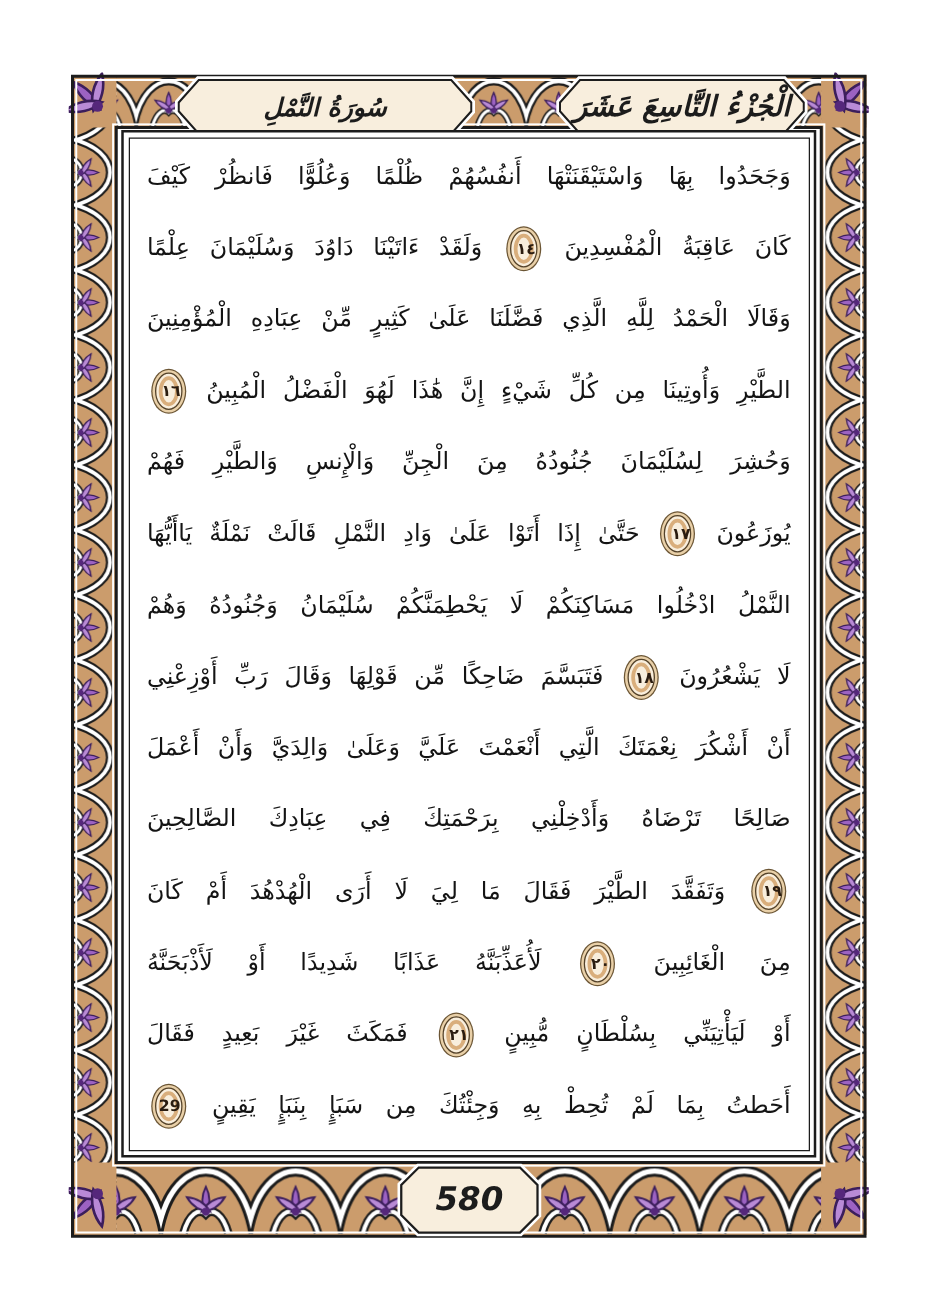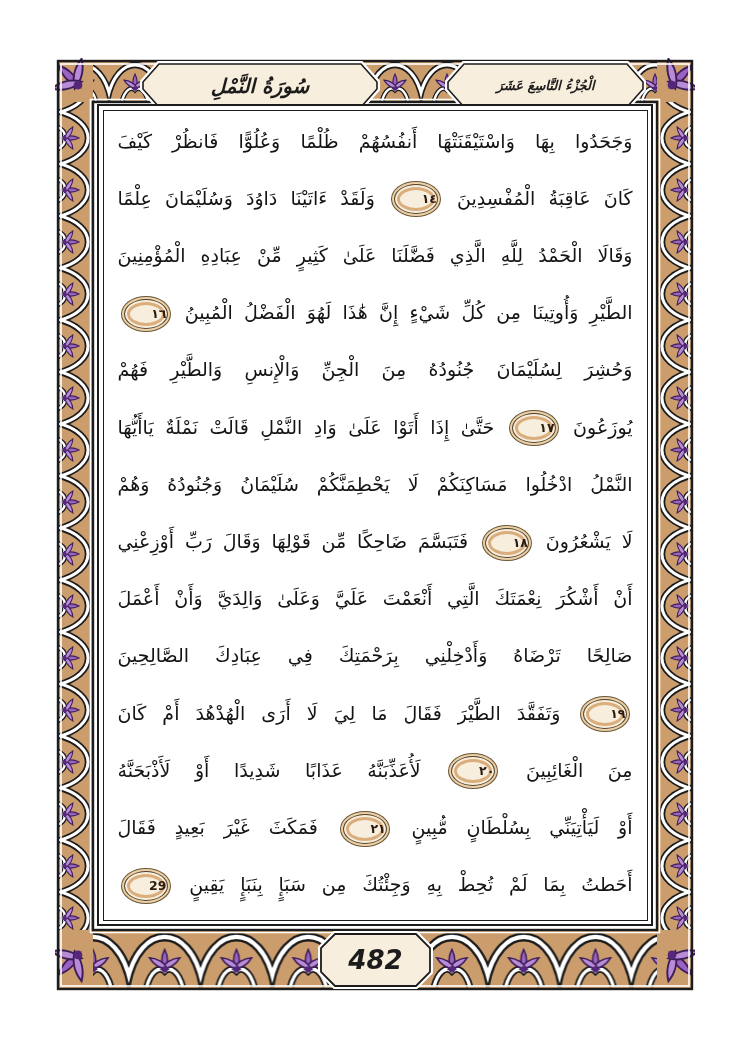--- a/index.html
+++ b/index.html
@@ -13,21 +13,21 @@
   
   .border-svg{position:absolute;left:55px;top:58px;}
   
   .cart-label{
     position:absolute;display:flex;align-items:center;justify-content:center;
     color:#1c1c1c;font-weight:bold;direction:rtl;
     font-family:"DejaVu Sans",sans-serif;
     font-style:italic;
   }
   .surah-label{left:143px;top:64px;width:234px;height:43px;font-size:20px;}
-  .juz-label{left:448px;top:64px;width:195px;height:43px;font-size:13px;}
+  .juz-label{left:448px;top:64px;width:195px;height:43px;font-size:23px;}
   .pagenum-label{left:321px;top:934px;width:109px;height:52px;font-size:26px;}
   
   .text-frame{
     position:absolute;left:97px;top:104px;width:556px;height:822px;
     box-sizing:border-box;border:2.5px solid #1c1c1c;background:#ffffff;
   }
   .text-frame-inner{
     position:absolute;left:3.5px;top:3.5px;right:3.5px;bottom:3.5px;
     border:1.3px solid #1c1c1c;
   }
@@ -38,21 +38,21 @@
   }
   .qline{
     flex:1;
     text-align:justify;text-align-last:justify;
     -moz-text-align-last:justify;
     font-size:19px;color:#141414;line-height:52px;
     white-space:normal;overflow:visible;
     word-spacing:1px;
   }
   .ayah-medallion{
-    display:inline-block;width:44px;height:30px;box-sizing:border-box;
+    display:inline-block;width:22px;height:30px;box-sizing:border-box;
     border-radius:50%;background:#f8eedd;
     border:1px solid #53422a;
     box-shadow:inset 0 0 0 2px #f8eedd, inset 0 0 0 5px #d9ae7c,
                0 0 0 2px #e9d0a8, 0 0 0 3px #6b5534;
     font-size:12.5px;line-height:27px;text-align:center;
     vertical-align:middle;font-weight:bold;color:#2a1c10;
     margin:0 6px;
   }
 </style>
 </head>
@@ -154,15 +154,15 @@
           <div class="qline"><span>أَنْ أَشْكُرَ نِعْمَتَكَ الَّتِي أَنْعَمْتَ عَلَيَّ وَعَلَىٰ وَالِدَيَّ وَأَنْ أَعْمَلَ</span> </div>
           <div class="qline"><span>صَالِحًا تَرْضَاهُ وَأَدْخِلْنِي بِرَحْمَتِكَ فِي عِبَادِكَ الصَّالِحِينَ</span> </div>
           <div class="qline"><span class="ayah-medallion">١٩</span> <span>وَتَفَقَّدَ الطَّيْرَ فَقَالَ مَا لِيَ لَا أَرَى الْهُدْهُدَ أَمْ كَانَ</span> </div>
           <div class="qline"><span>مِنَ الْغَائِبِينَ</span> <span class="ayah-medallion">٢٠</span> <span>لَأُعَذِّبَنَّهُ عَذَابًا شَدِيدًا أَوْ لَأَذْبَحَنَّهُ</span> </div>
           <div class="qline"><span>أَوْ لَيَأْتِيَنِّي بِسُلْطَانٍ مُّبِينٍ</span> <span class="ayah-medallion">٢١</span> <span>فَمَكَثَ غَيْرَ بَعِيدٍ فَقَالَ</span> </div>
           <div class="qline"><span>أَحَطتُ بِمَا لَمْ تُحِطْ بِهِ وَجِئْتُكَ مِن سَبَإٍ بِنَبَإٍ يَقِينٍ</span> <span class="ayah-medallion">29</span> </div>
         </div>
     </div>
   </div>
 
-  <div class="cart-label pagenum-label">482</div>
+  <div class="cart-label pagenum-label">580</div>
 
 </div>
 
 </body></html>

